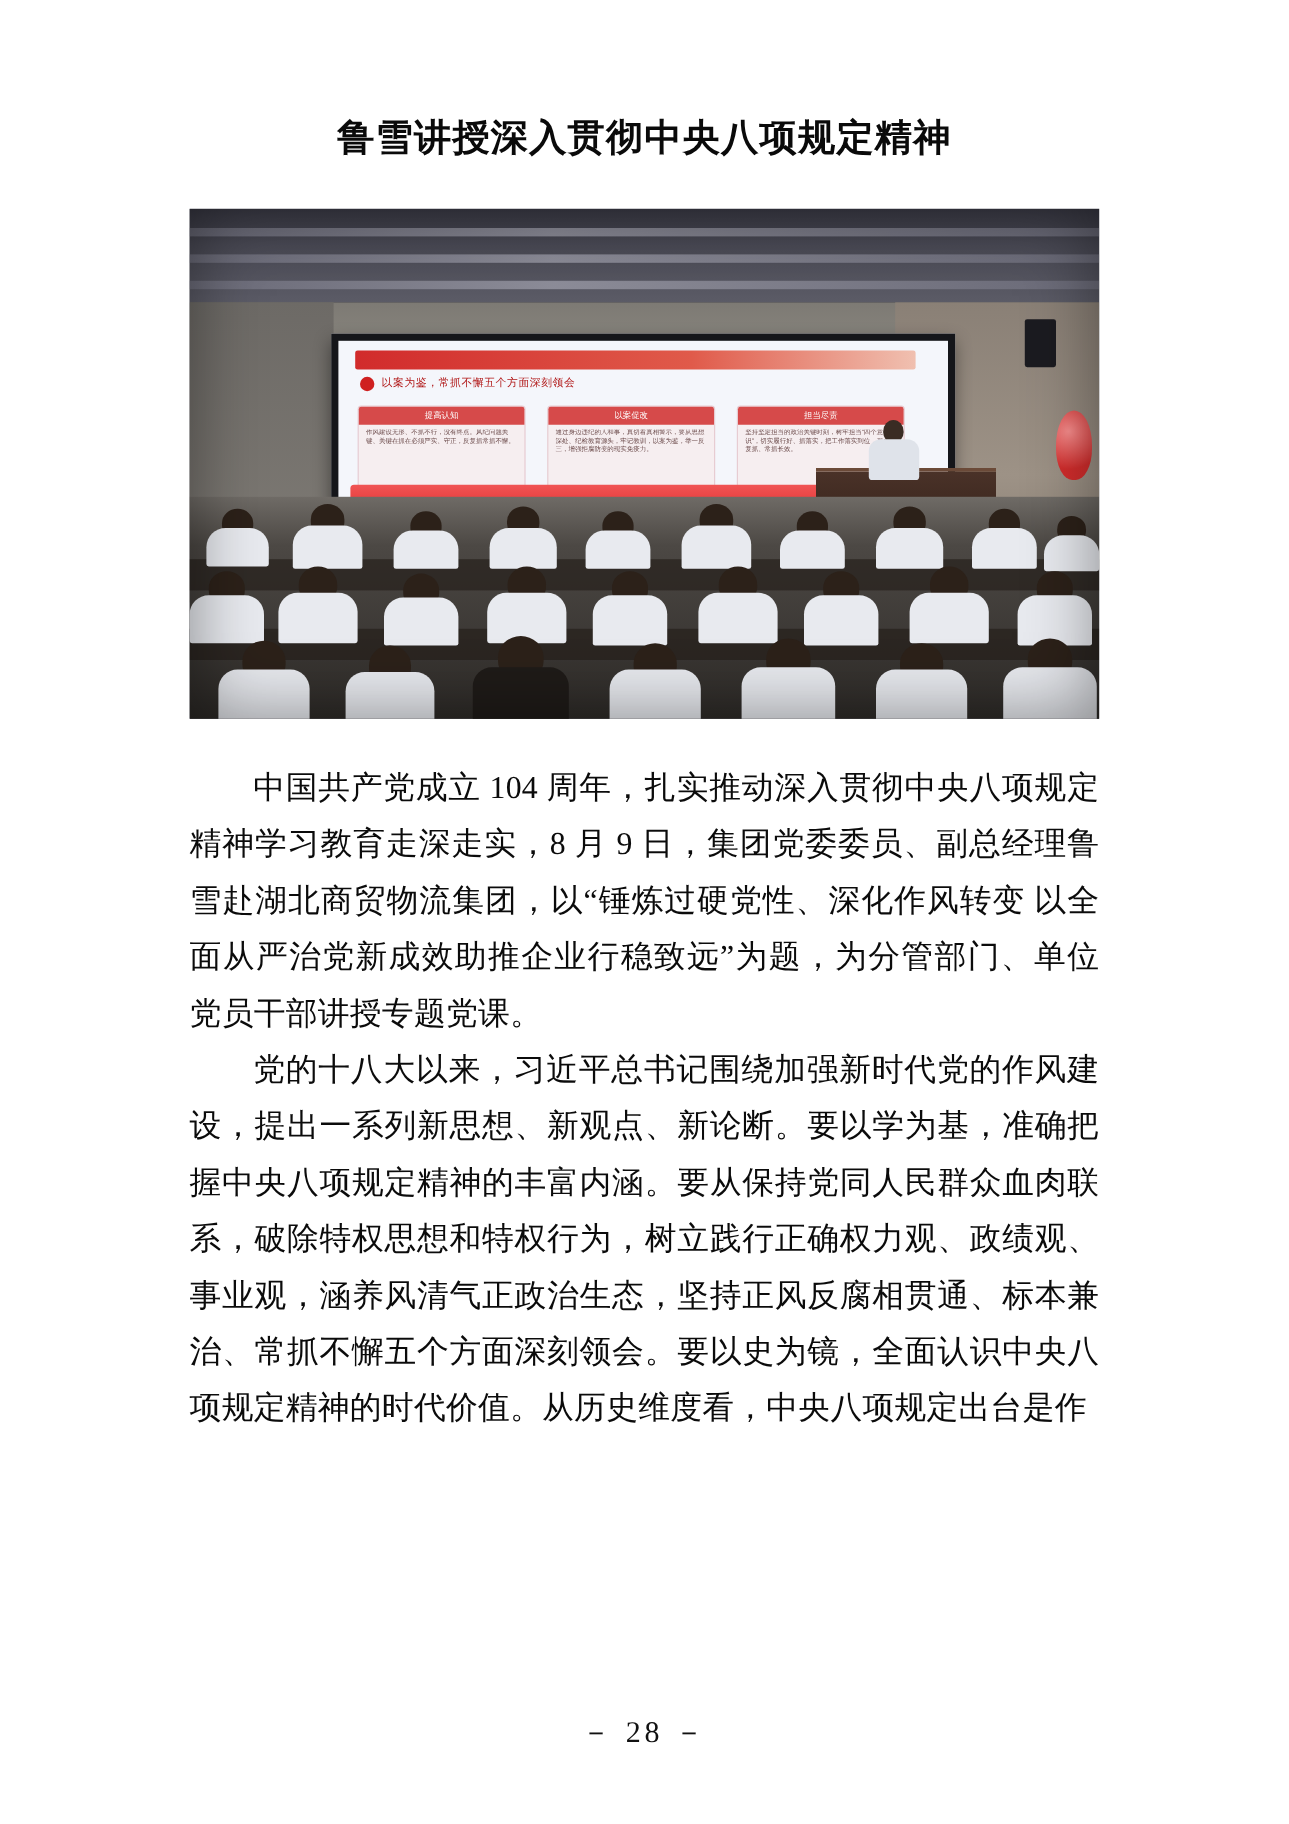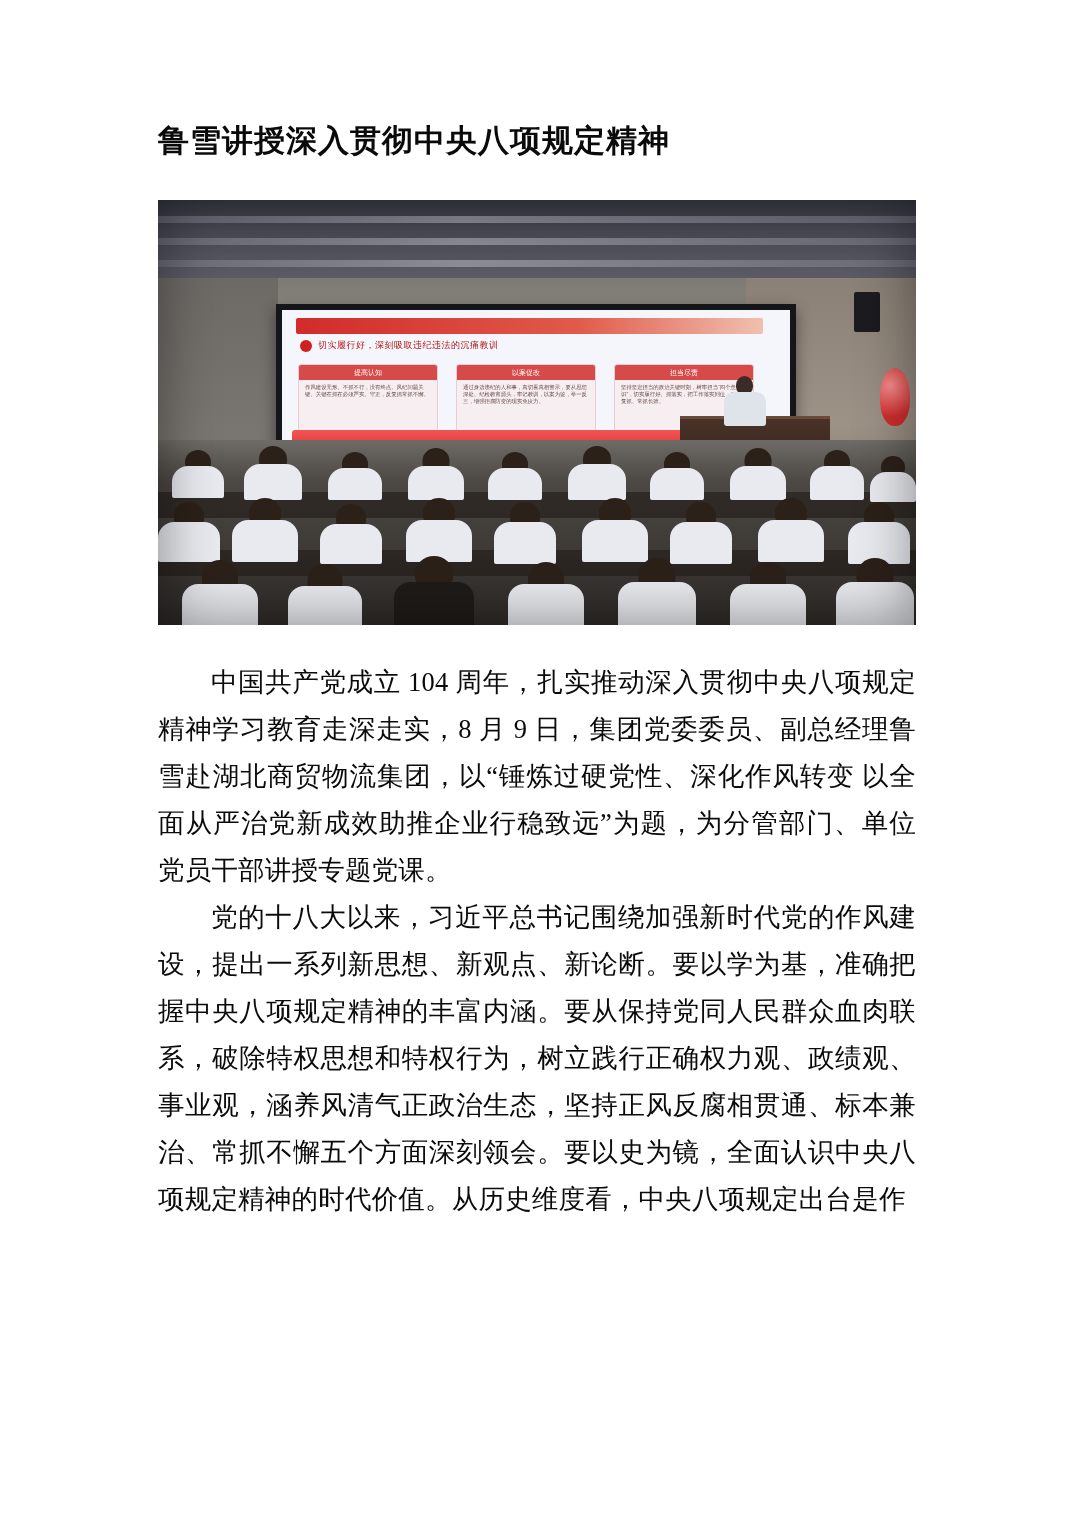--- a/index.html
+++ b/index.html
@@ -16,22 +16,22 @@
     overflow: hidden;
   }
   .page {
     width: 1074px;
     height: 1520px;
     box-sizing: border-box;
     padding: 0 158px;
     position: relative;
   }
   .title-block {
-    padding-top: 118px;
-    text-align: left;
+    padding-top: 92px;
+    text-align: center;
   }
   .title-line {
     font-family: "Liberation Serif", "DejaVu Serif", serif;
     font-weight: bold;
     font-size: 31px;
     letter-spacing: 1px;
     line-height: 46px;
     color: #0a0a0a;
   }
   .photo-wrap {
@@ -200,21 +200,21 @@
       <div class="ceil-strip" style="top:60px;"></div>
     </div>
     <div class="wall"></div>
     <div class="wall-left"></div>
     <div class="wall-right"></div>
     <div class="speaker-box"></div>
 
     <div class="screen">
       <div class="screen-header"></div>
       <div class="screen-title-dot"></div>
-      <div class="screen-title">切实履行好，深刻吸取违纪违法的沉痛教训</div>
+      <div class="screen-title">以案为鉴，常抓不懈五个方面深刻领会</div>
 
       <div class="card" id="card1">
         <div class="cap">
             <span>提高认知</span>
           </div>
         <div class="body">作风建设无形、不抓不行，没有终点。风纪问题关键、关键在抓在必须严实、守正，反复抓常抓不懈。</div>
       </div>
       <div class="card" id="card2">
         <div class="cap">
             <span>以案促改</span>
@@ -351,14 +351,15 @@
     </div>
 
     <div class="photo-vig"></div>
   </div>
 
   <div class="body-text">
     <p>中国共产党成立 104 周年，扎实推动深入贯彻中央八项规定精神学习教育走深走实，8 月 9 日，集团党委委员、副总经理鲁雪赴湖北商贸物流集团，以“锤炼过硬党性、深化作风转变 以全面从严治党新成效助推企业行稳致远”为题，为分管部门、单位党员干部讲授专题党课。</p>
     <p>党的十八大以来，习近平总书记围绕加强新时代党的作风建设，提出一系列新思想、新观点、新论断。要以学为基，准确把握中央八项规定精神的丰富内涵。要从保持党同人民群众血肉联系，破除特权思想和特权行为，树立践行正确权力观、政绩观、事业观，涵养风清气正政治生态，坚持正风反腐相贯通、标本兼治、常抓不懈五个方面深刻领会。要以史为镜，全面认识中央八项规定精神的时代价值。从历史维度看，中央八项规定出台是作</p>
   </div>
 
+  <div class="page-number">－ 28 －</div>
 
 </div>
 
 </body></html>

